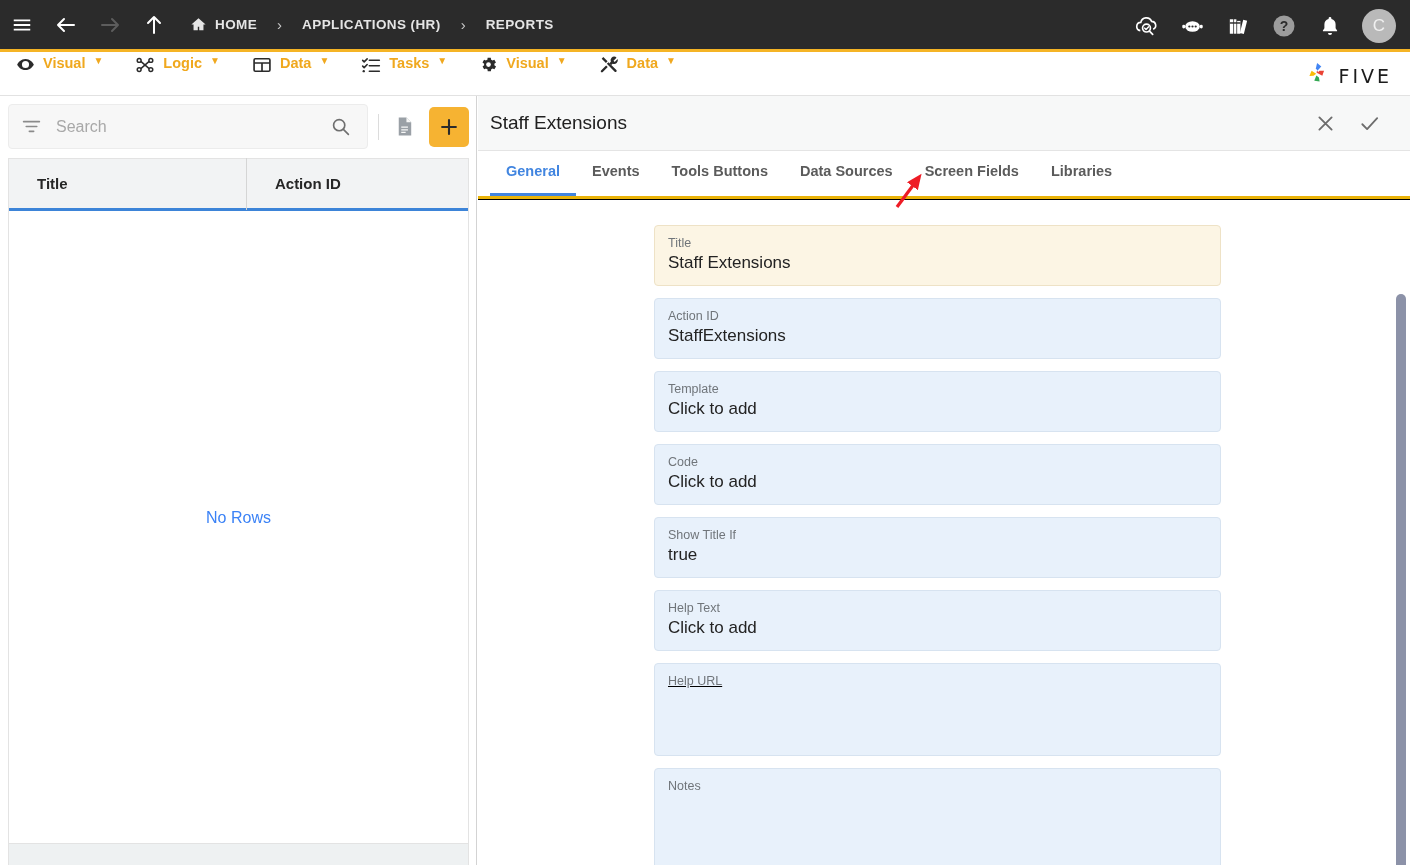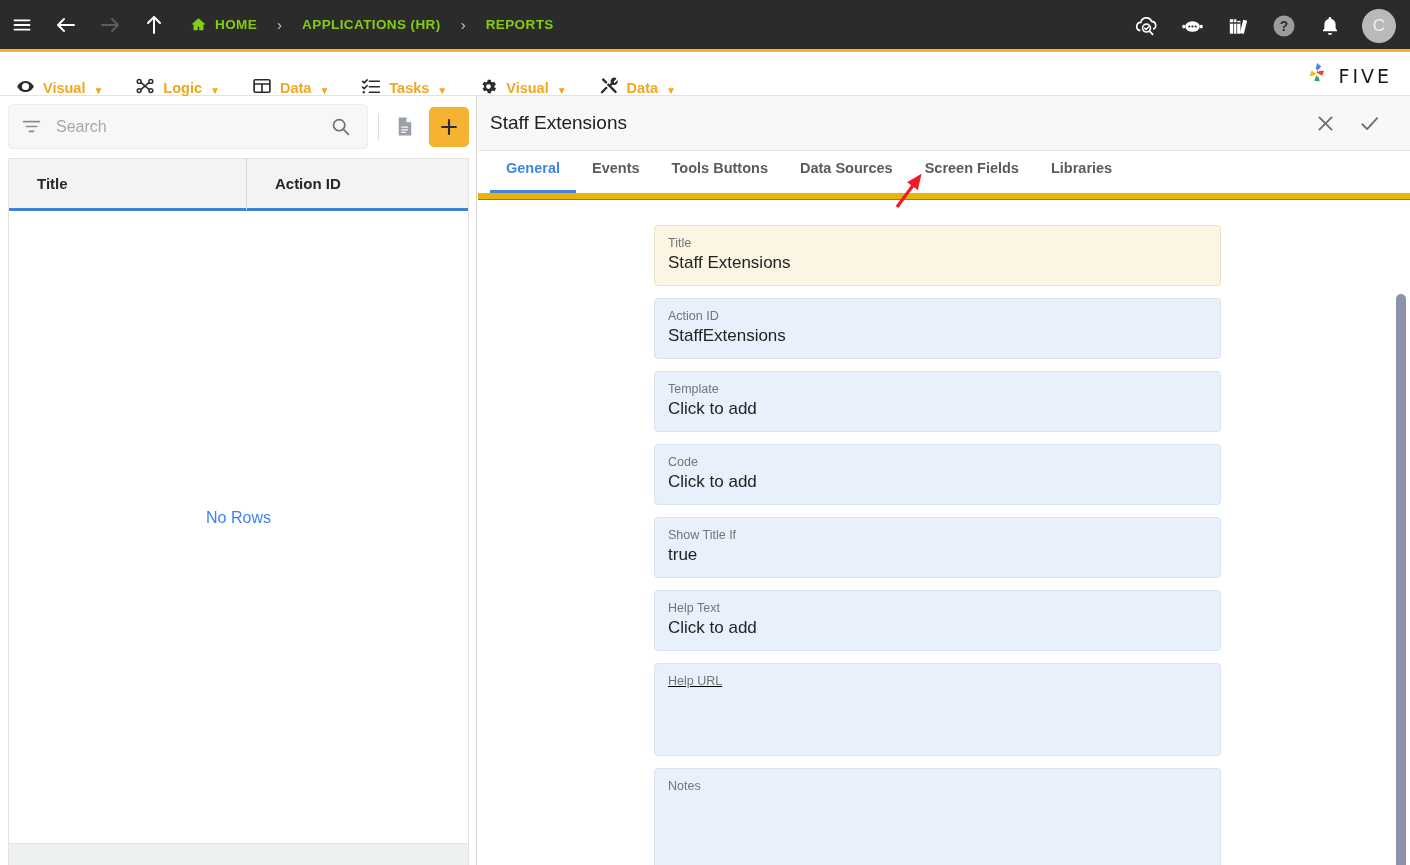--- a/index.html
+++ b/index.html
@@ -20,21 +20,21 @@
   .topbar-left { display: flex; align-items: center; height: 52px; }
   .tb-btn {
     width: 44px; height: 52px; display: flex; align-items: center; justify-content: center;
     color: #ffffff;
   }
   .tb-btn.disabled { color: #5d5d5d; }
   .tb-btn svg { display: block; }
   .crumbs { display: flex; align-items: center; height: 52px; margin-left: 8px; }
   .crumb {
     display: flex; align-items: center; gap: 8px;
-    color: #84cc16; font-size: 13.5px; font-weight: bold; letter-spacing: .4px;
+    color: #e5e5e5; font-size: 13.5px; font-weight: bold; letter-spacing: .4px;
     padding: 0 6px; white-space: nowrap;
   }
   .crumb-sep { color: #c9c9c9; font-size: 15px; padding: 0 14px; }
   .topbar-right {
     position: absolute; right: 10px; top: 0; height: 52px;
     display: flex; align-items: center; gap: 6px;
   }
   .tr-icon {
     width: 40px; height: 52px; display: flex; align-items: center; justify-content: center;
     color: #ffffff;
@@ -46,21 +46,21 @@
     font-size: 17px; font-weight: 500; margin-left: 6px; margin-right: 4px;
   }
 
   
   .menubar {
     position: absolute; left: 0; top: 55px; width: 1410px; height: 41px;
     background: #ffffff; display: flex; align-items: center;
     border-bottom: 1px solid #e2e2e2;
   }
   .menu-item {
-    display: flex; align-items: flex-end; gap: 8px;
+    display: flex; align-items: flex-start; gap: 8px;
     padding: 0 16px; height: 41px;
     color: #f0a81e; font-size: 14.5px; font-weight: bold;
     white-space: nowrap;
   }
   .menu-item .mi-icon { color: #2b2b2b; display: flex; align-items: center; }
   .menu-item .caret { font-size: 10px; color: #f0a81e; }
   .brand {
     position: absolute; right: 18px; top: 0; height: 41px;
     display: flex; align-items: center; gap: 7px;
   }
@@ -119,32 +119,32 @@
     font-size: 16px; color: #3b82f6;
   }
   .grid-footer {
     position: absolute; left: 0; bottom: 0; width: 100%; height: 53px;
     background: #eef1f2; border-top: 1px solid #e3e3e3;
   }
 
   
   .mainpanel {
     position: absolute; left: 478px; top: 96px; width: 932px; height: 769px;
-    background: #3b82f6;
+    background: #000000;
   }
   .main-header {
     height: 55px; background: #f7f8f8; border-bottom: 1px solid #e4e4e4;
     display: flex; align-items: center; padding: 0 14px 0 12px;
   }
   .main-title { font-size: 19px; color: #202020; font-weight: 400; }
   .header-actions { margin-left: auto; display: flex; align-items: center; gap: 18px; padding-right: 14px; }
   .hdr-icon { width: 26px; height: 26px; display: flex; align-items: center; justify-content: center; color: #6d6d6d; }
 
   .tabbar {
-    height: 48px; background: #ffffff; border-bottom: 6px solid #eab308;
+    height: 48px; background: #ffffff; border-bottom: 3px solid #eab308;
     display: flex; align-items: flex-end; padding-left: 12px;
   }
   .tab {
     height: 47px; display: flex; align-items: center; padding: 0 16px;
     font-size: 14.5px; font-weight: bold; color: #5b5b5b; white-space: nowrap;
     border-bottom: 3px solid transparent;
   }
   .tab.active { color: #4185e0; border-bottom-color: #4185e0; }
 
   .form-scroll {

